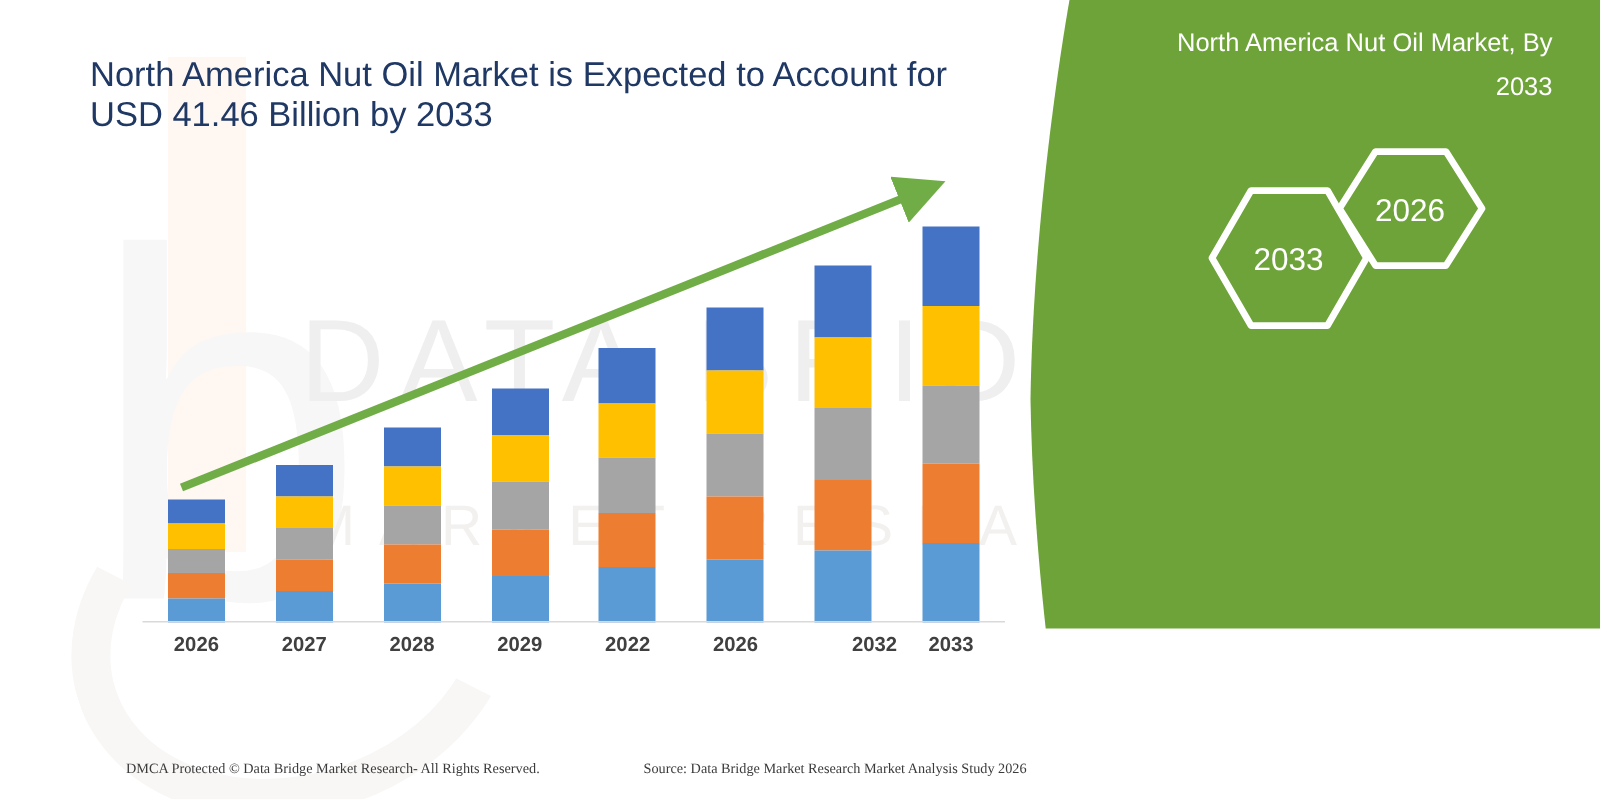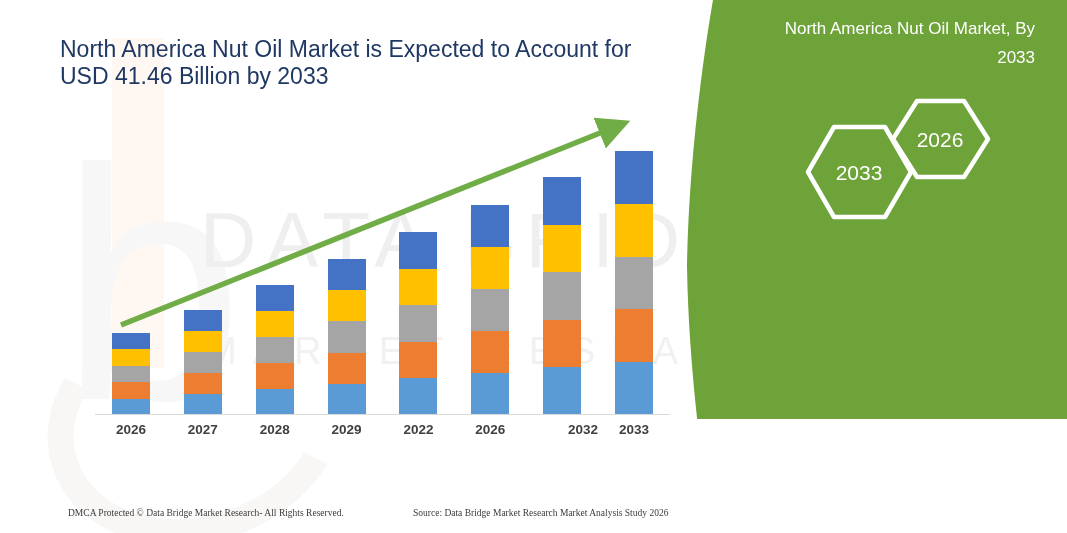--- a/index.html
+++ b/index.html
@@ -69,21 +69,21 @@
   
   .arrow-svg{position:absolute;left:95px;top:105px;width:575px;height:235px;overflow:visible;}
 
   
   .legend{position:absolute;left:95px;top:458px;width:575px;height:22px;}
   .legend-item{position:absolute;top:0;display:flex;align-items:center;gap:7px;}
   .legend-swatch{width:11px;height:11px;display:inline-block;}
   .legend-label{font-size:13px;font-weight:bold;color:#404040;}
 
   
-  .footer{position:absolute;left:68px;top:508px;width:600px;height:16px;}
+  .footer{position:absolute;left:84px;top:508px;width:600px;height:16px;}
   .footer-left{position:absolute;left:0;top:0;font-family:"Liberation Serif",serif;font-size:9.5px;color:#3b3b3b;white-space:nowrap;}
   .footer-right{position:absolute;left:345px;top:0;font-family:"Liberation Serif",serif;font-size:9.5px;color:#3b3b3b;white-space:nowrap;}
 
   
   .green-panel{
     position:absolute;right:0;top:0;width:390px;height:419px;
     overflow:hidden;
   }
   .green-shape{position:absolute;left:0;top:0;width:390px;height:533px;}
 

